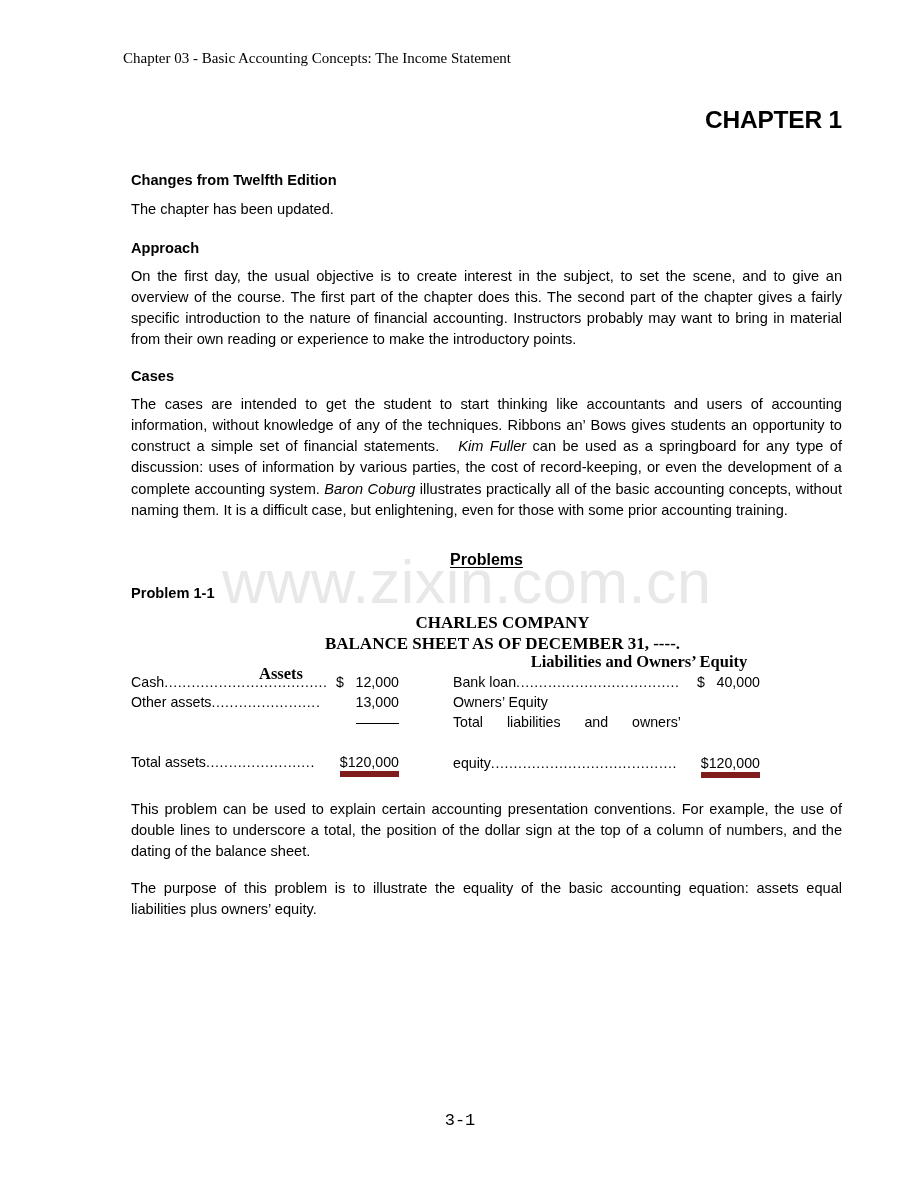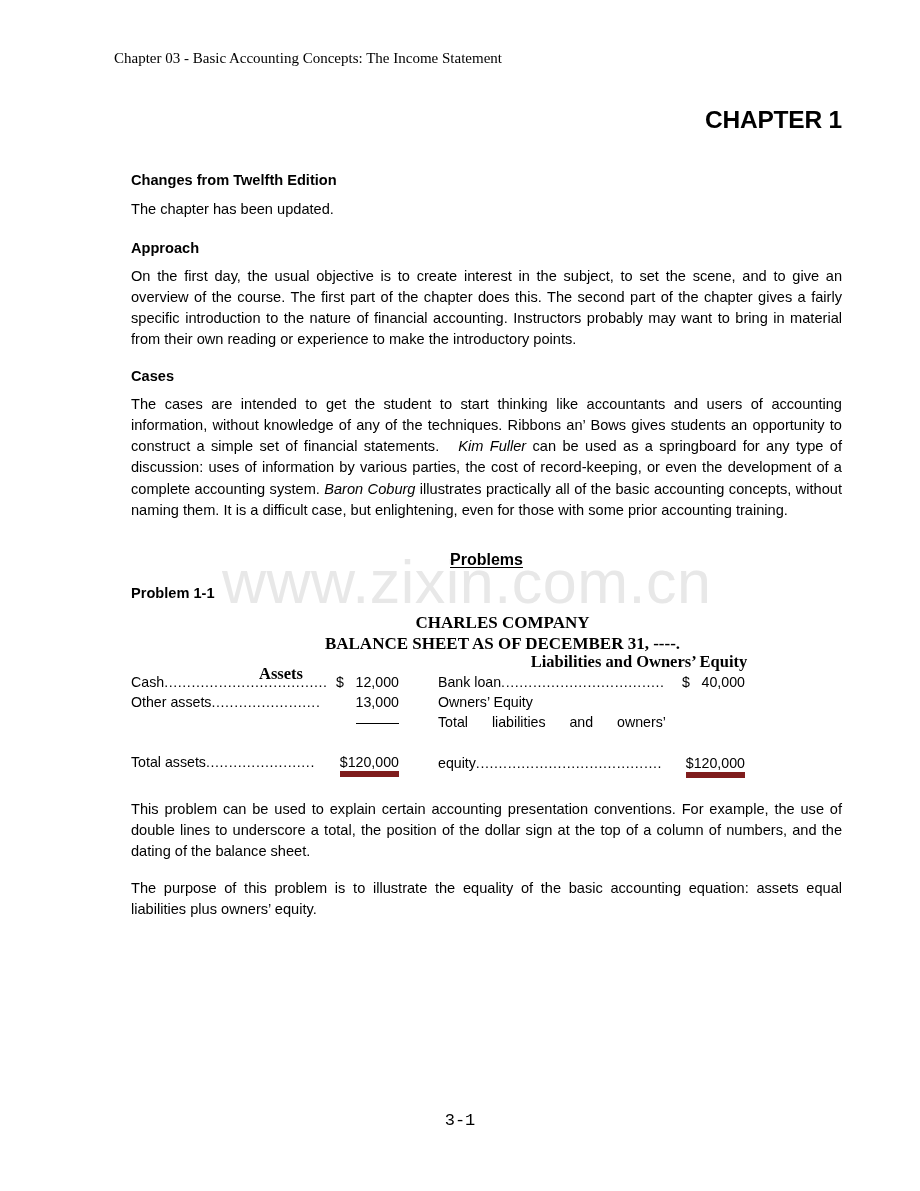--- a/index.html
+++ b/index.html
@@ -34,21 +34,21 @@
   }
 
   .content {
     position: relative;
     z-index: 2;
   }
 
   
   .runhead {
     position: absolute;
-    left: 114px;
+    left: 123px;
     top: 50px;
     font-family: "Liberation Serif", serif;
     font-size: 15px;
     color: #000;
     white-space: nowrap;
   }
 
   
   .title-block {
     position: absolute;
@@ -132,21 +132,21 @@
   .bs-table {
     position: absolute;
     left: 131px;
     top: 672px;
     width: 711px;
     font-family: "Liberation Sans", sans-serif;
     font-size: 14.2px;
   }
   .bs-side { position: absolute; top: 0; }
   .bs-left  { left: 0px;   width: 268px; }
-  .bs-right { left: 307px; width: 404px; }
+  .bs-right { left: 322px; width: 404px; }
 
   .bsrow {
     position: relative;
     height: 20px;
     line-height: 20px;
     white-space: nowrap;
   }
   .bsrow.tall { height: 21px; line-height: 21px; }
 
   

